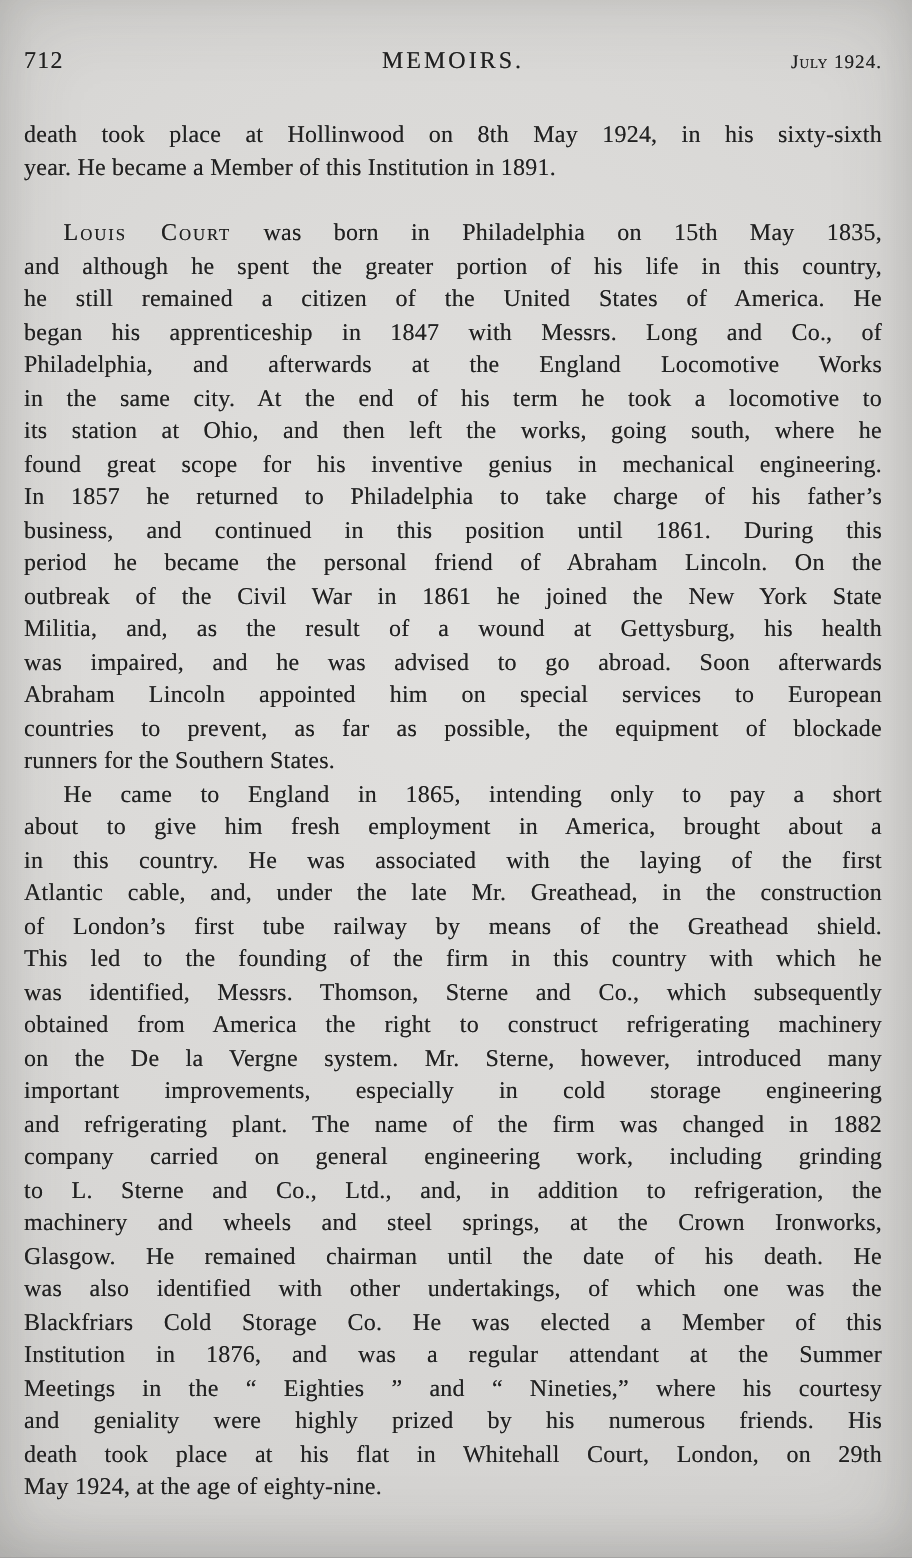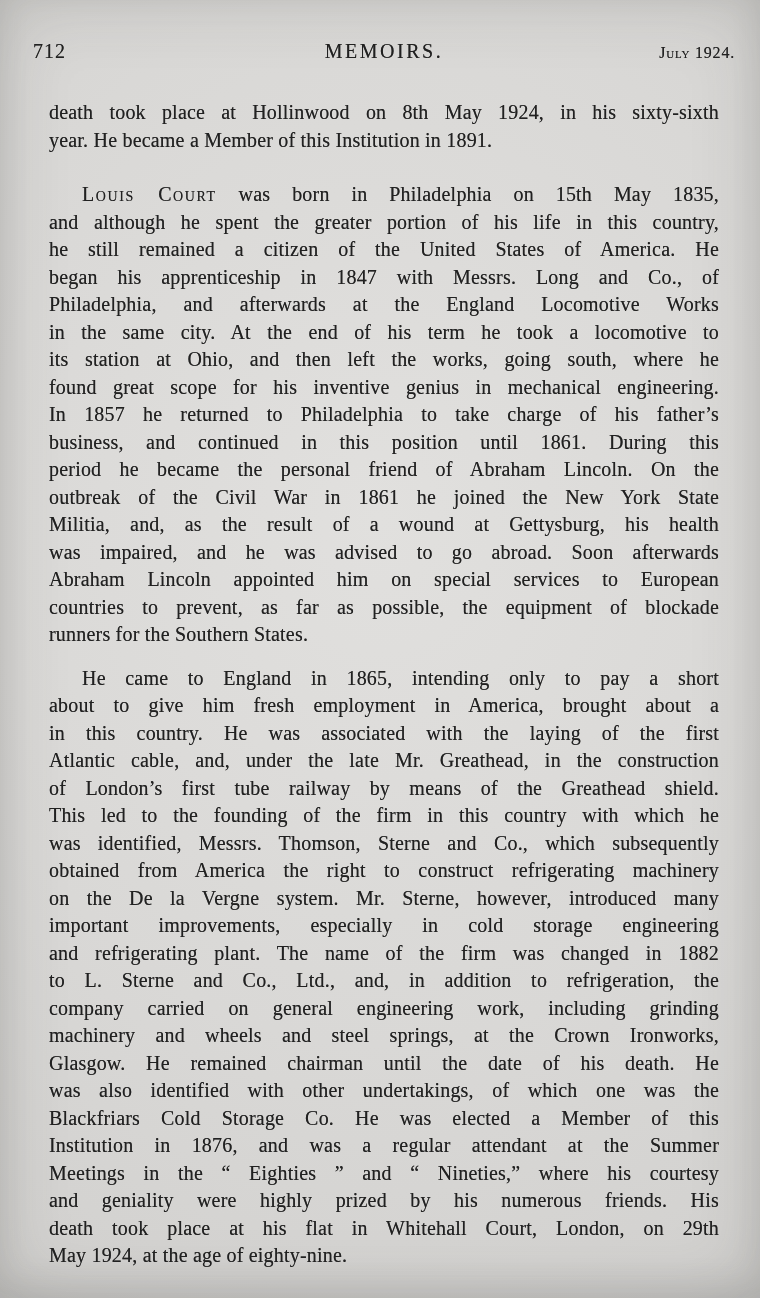--- a/index.html
+++ b/index.html
@@ -6,21 +6,21 @@
     margin: 0;
     padding: 0;
     background: #9a9998;
   }
   .page {
     position: relative;
     width: 760px;
     height: 1298px;
     box-sizing: border-box;
     margin: 0 auto;
-    padding: 26px 25px 0 33px;
+    padding: 26px 25px 0 20px;
     overflow: hidden;
     background:
       radial-gradient(ellipse 130% 90% at 50% 40%,
         #e1e0de 0%, #d9d8d6 45%, #d3d2d0 70%, #c6c5c3 100%);
     font-family: "Liberation Serif", "DejaVu Serif", serif;
     color: #212121;
     text-shadow: 0 0 0.35px rgba(20,20,20,0.55);
   }
   
   .page::after {
@@ -51,21 +51,21 @@
     font-size: 16px;
     font-variant: small-caps;
     letter-spacing: 0.8px;
     margin-top: 18px;
   }
   .article {
     margin-top: 36px;
     font-size: 20px;
     line-height: 27.5px;
   }
-  .para { margin: 16px; }
+  .para { margin: 0; }
   .para + .para.spaced-before { margin-top: 27px; }
   .line {
     text-align: justify;
     text-align-last: justify;
     letter-spacing: 0.2px;
   }
   .line.last {
     text-align: left;
     text-align-last: left;
   }
@@ -114,22 +114,22 @@
         <div class="line">about to give him fresh employment in America, brought about a</div>
         <div class="line">in this country.  He was associated with the laying of the first</div>
         <div class="line">Atlantic cable, and, under the late Mr. Greathead, in the construction</div>
         <div class="line">of London’s first tube railway by means of the Greathead shield.</div>
         <div class="line">This led to the founding of the firm in this country with which he</div>
         <div class="line">was identified, Messrs. Thomson, Sterne and Co., which subsequently</div>
         <div class="line">obtained from America the right to construct refrigerating machinery</div>
         <div class="line">on the De la Vergne system.  Mr. Sterne, however, introduced many</div>
         <div class="line">important improvements, especially in cold storage engineering</div>
         <div class="line">and refrigerating plant.  The name of the firm was changed in 1882</div>
+        <div class="line">company carried on general engineering work, including grinding</div>
         <div class="line">to L. Sterne and Co., Ltd., and, in addition to refrigeration, the</div>
-        <div class="line">company carried on general engineering work, including grinding</div>
         <div class="line">machinery and wheels and steel springs, at the Crown Ironworks,</div>
         <div class="line">Glasgow.  He remained chairman until the date of his death.  He</div>
         <div class="line">was also identified with other undertakings, of which one was the</div>
         <div class="line">Blackfriars Cold Storage Co.  He was elected a Member of this</div>
         <div class="line">Institution in 1876, and was a regular attendant at the Summer</div>
         <div class="line">Meetings in the “ Eighties ” and “ Nineties,” where his courtesy</div>
         <div class="line">and geniality were highly prized by his numerous friends.  His</div>
         <div class="line">death took place at his flat in Whitehall Court, London, on 29th</div>
         <div class="line last">May 1924, at the age of eighty-nine.</div>
       </div>

